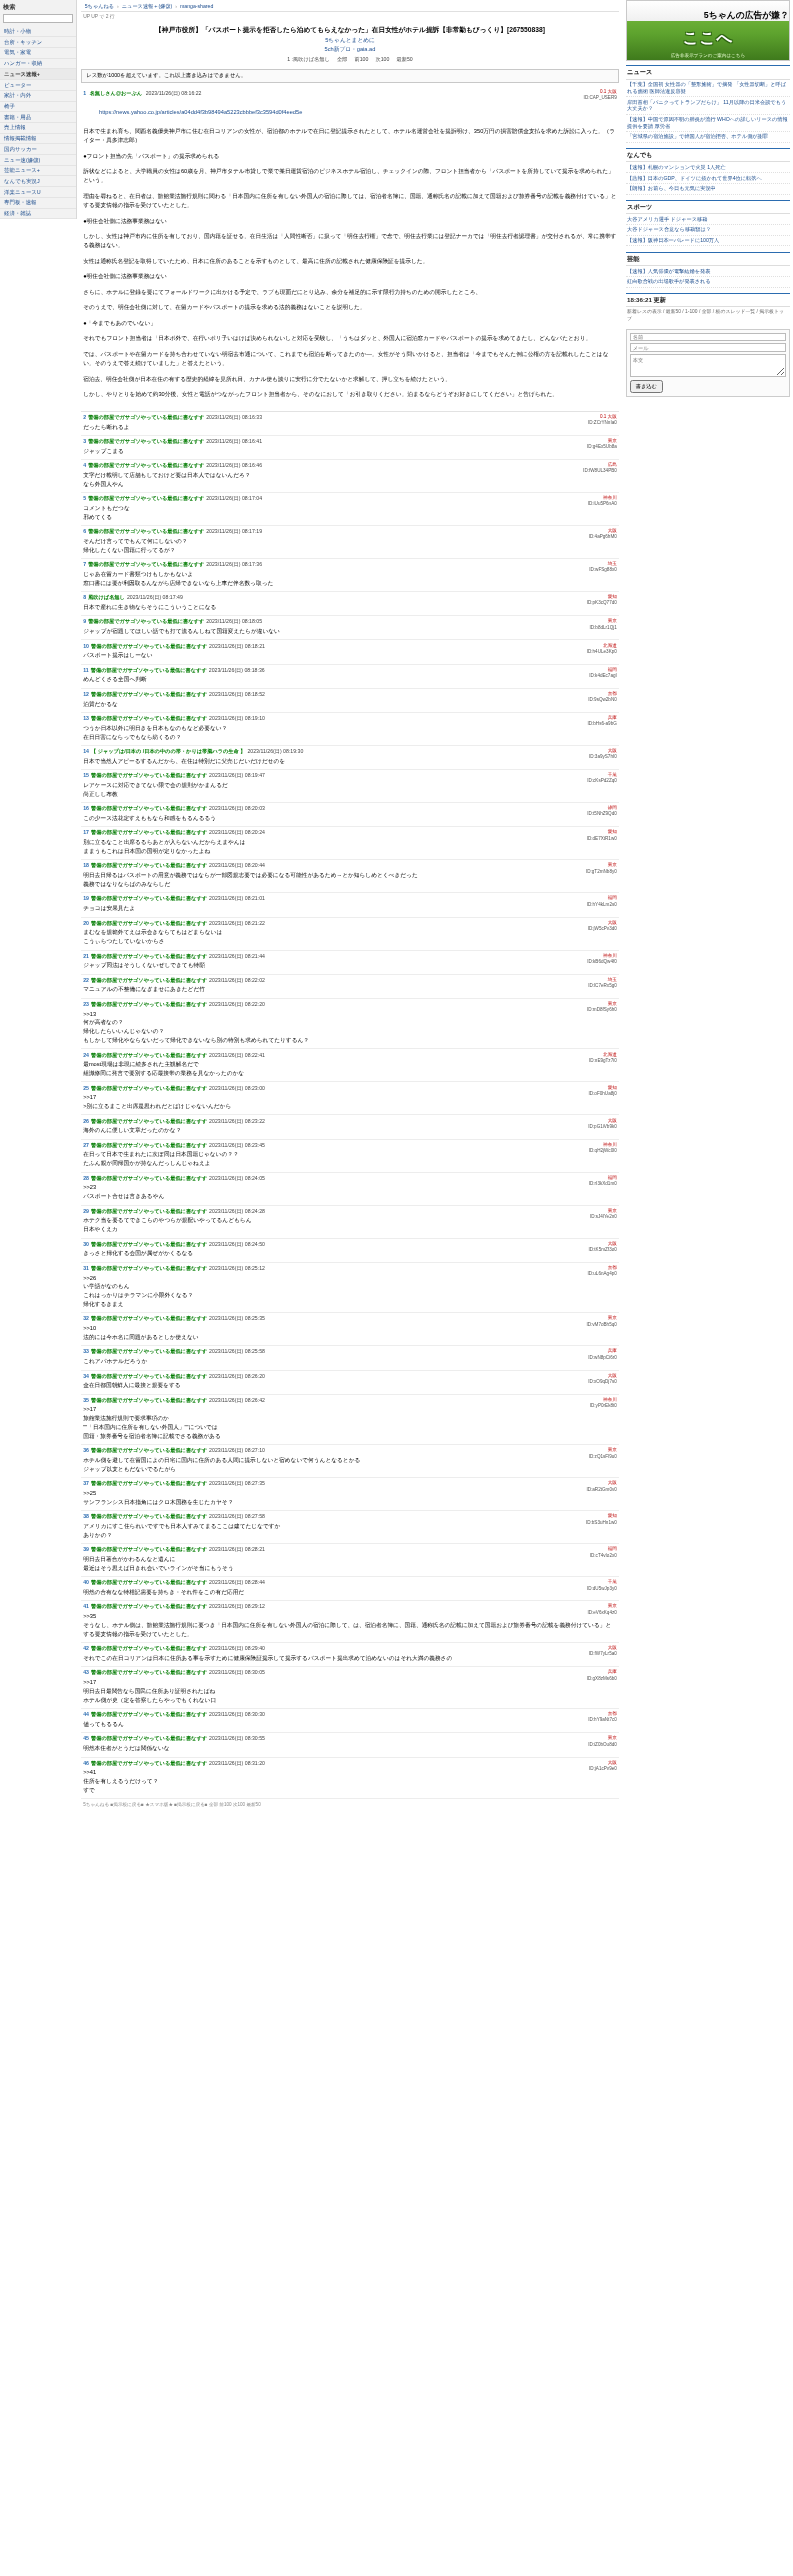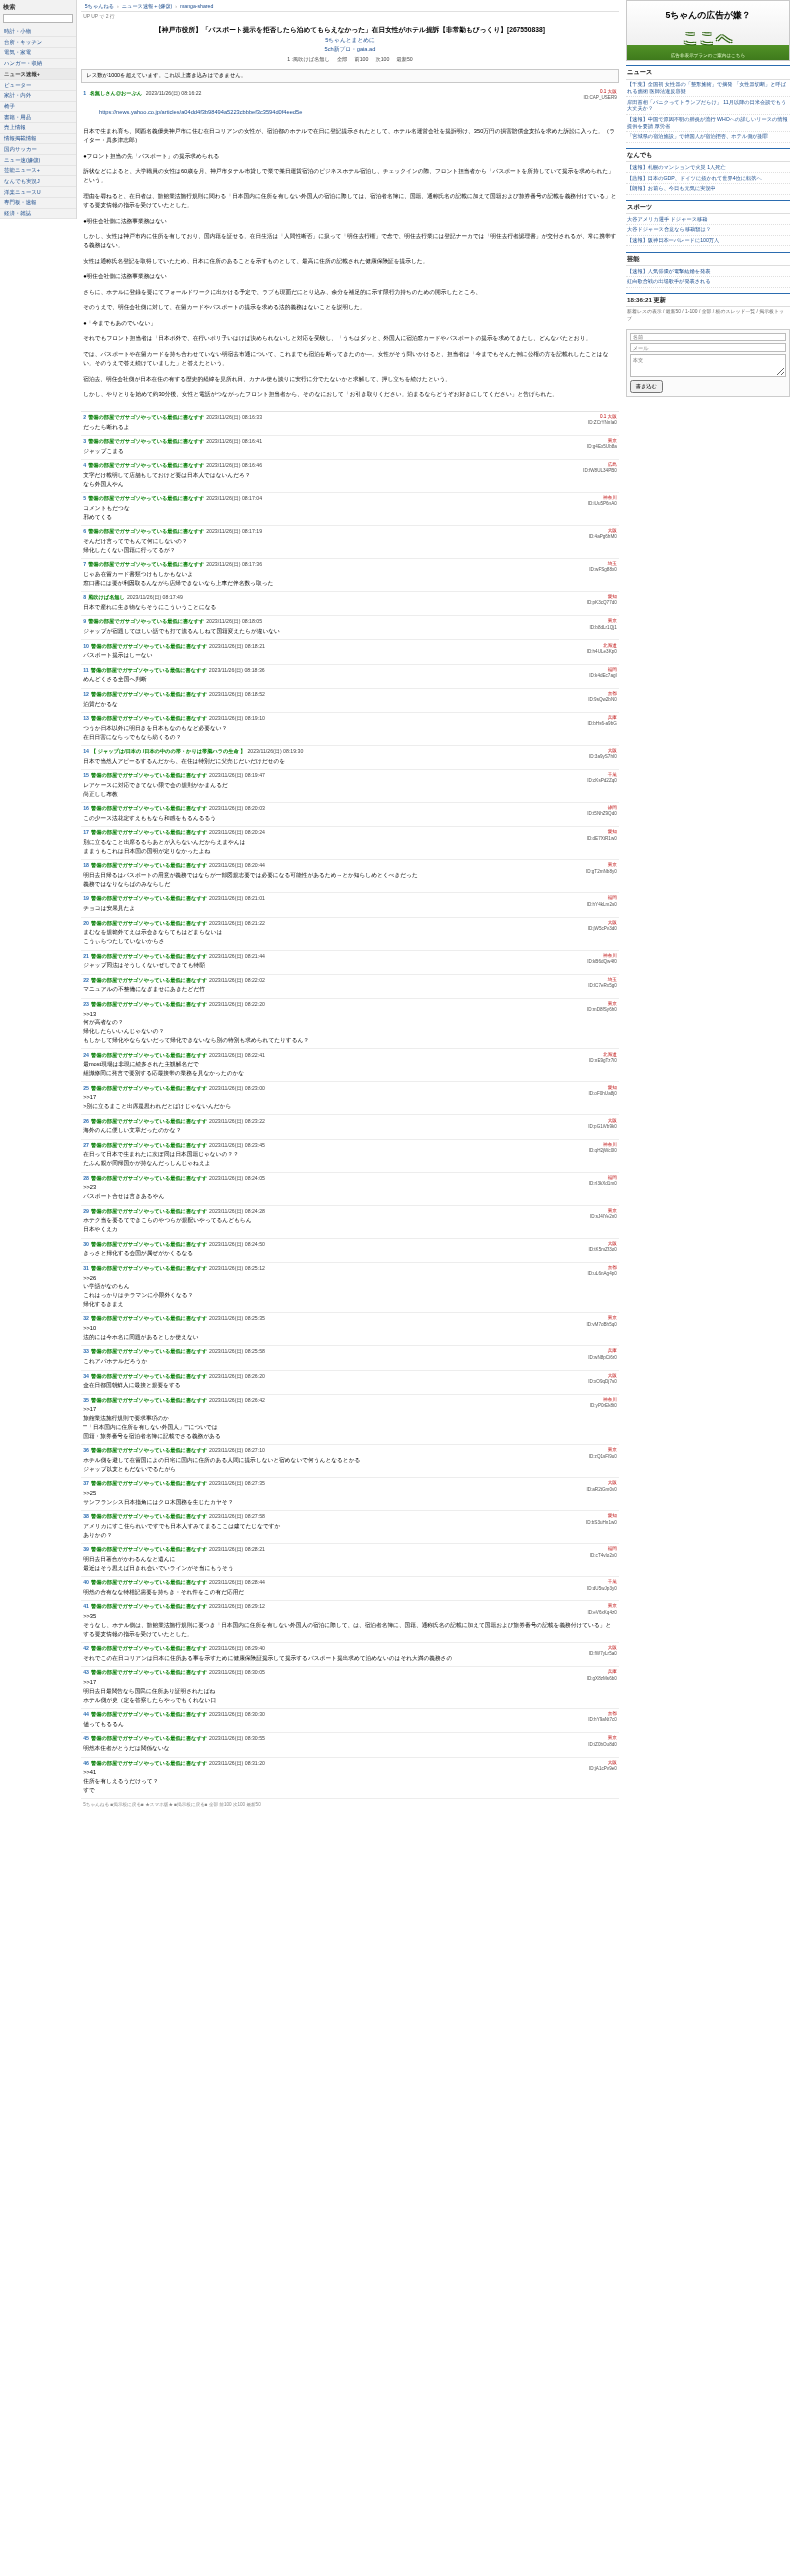--- a/index.html
+++ b/index.html
@@ -76,27 +76,27 @@
   .oppost { padding: 3.1px 2.1px 5.2px 2.1px; border-bottom: 0.5px solid #e2e2e2; }
   .oppost p { margin: 0 0 6.2px 0; font-size: 5.7px; line-height: 9.3px; }
 
   
   .adbanner {
     width: 100%; height: 61px; position: relative; overflow:hidden;
     background: linear-gradient(#7fc242 0%, #5ea32e 55%, #3f7a1c 100%);
     border: 0.5px solid #c9c9c9; margin-bottom: 4.1px;
   }
   .adbanner .adtop {
-    position:absolute; left:0; right:0; top:0; height:44px;
+    position:absolute; left:0; right:0; top:0; height:20px;
     background: linear-gradient(#ffffff, #f0f0f0);
-    color:#000; font-size: 8.8px; font-weight:bold; text-align:center; line-height:28px;
+    color:#000; font-size: 8.8px; font-weight:bold; text-align:right; line-height:28px;
   }
   .adbanner .adbig {
     position:absolute; left:0; right:0; top: 27px; text-align:center;
-    font-size: 15.5px; font-weight: normal; color:#fff;
+    font-size: 15.5px; font-weight: bold; color:#fff;
     text-shadow: 1px 1px 0 #2e6412, -1px 1px 0 #2e6412, 1px -1px 0 #2e6412, -1px -1px 0 #2e6412;
     letter-spacing: 1px;
   }
   .adbanner .adsmall {
     position:absolute; left:0; right:0; bottom:2.1px; text-align:center;
     font-size: 4.6px; color:#eaffd6;
   }
   .rbox { border-top: 1px solid #2b6cb0; margin-bottom: 5.2px; }
   .rbox .rtitle {
     font-size: 6.2px; font-weight: bold; color:#222; padding: 2.1px 1px 1.5px 1px;

